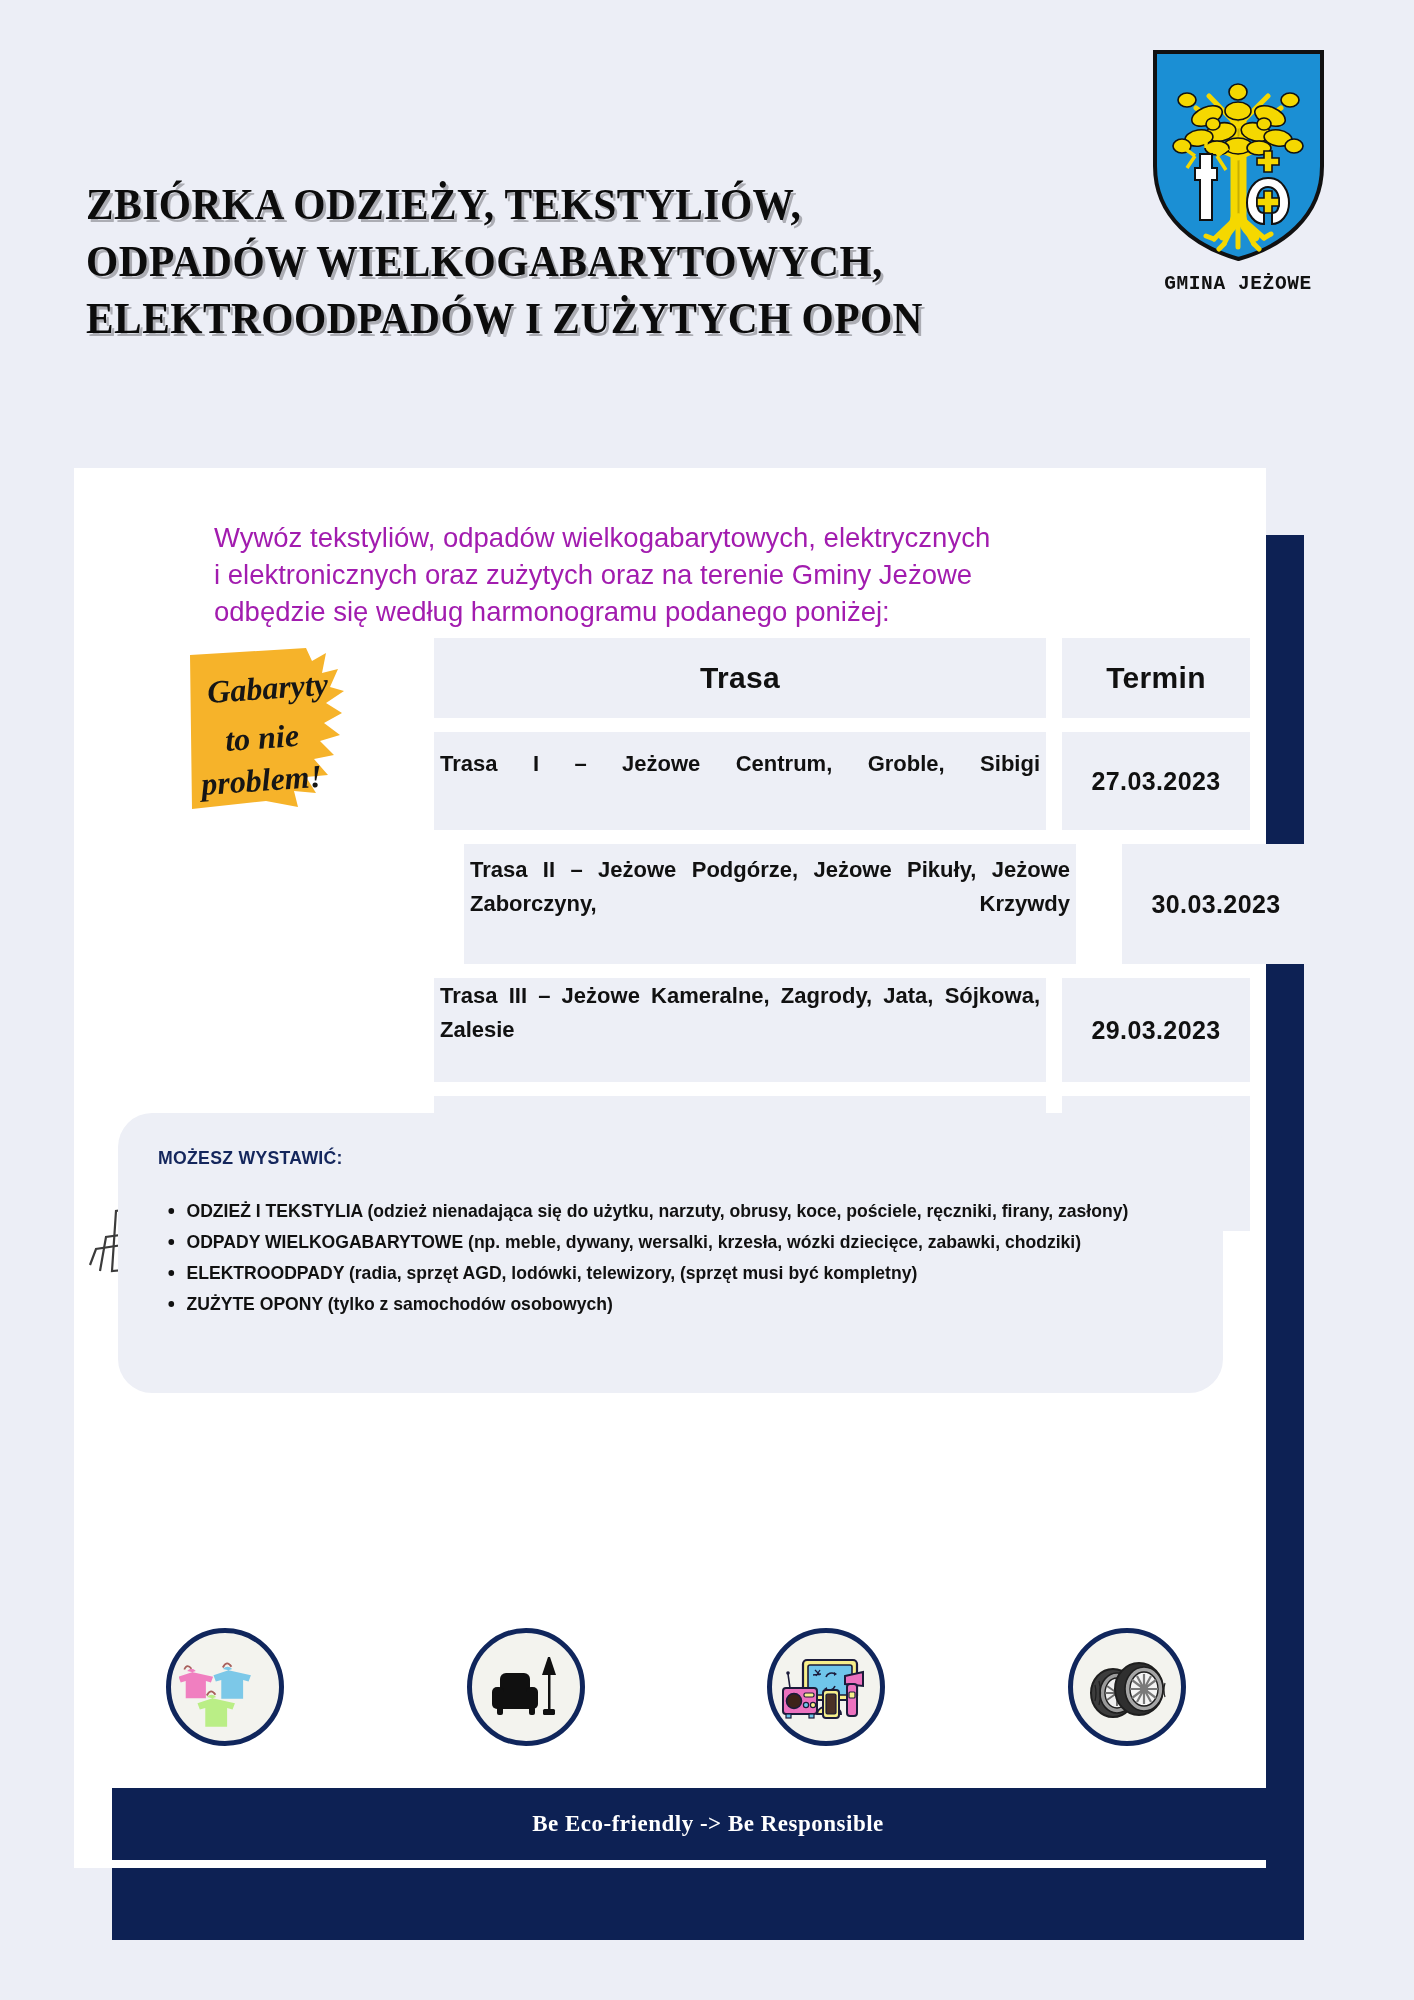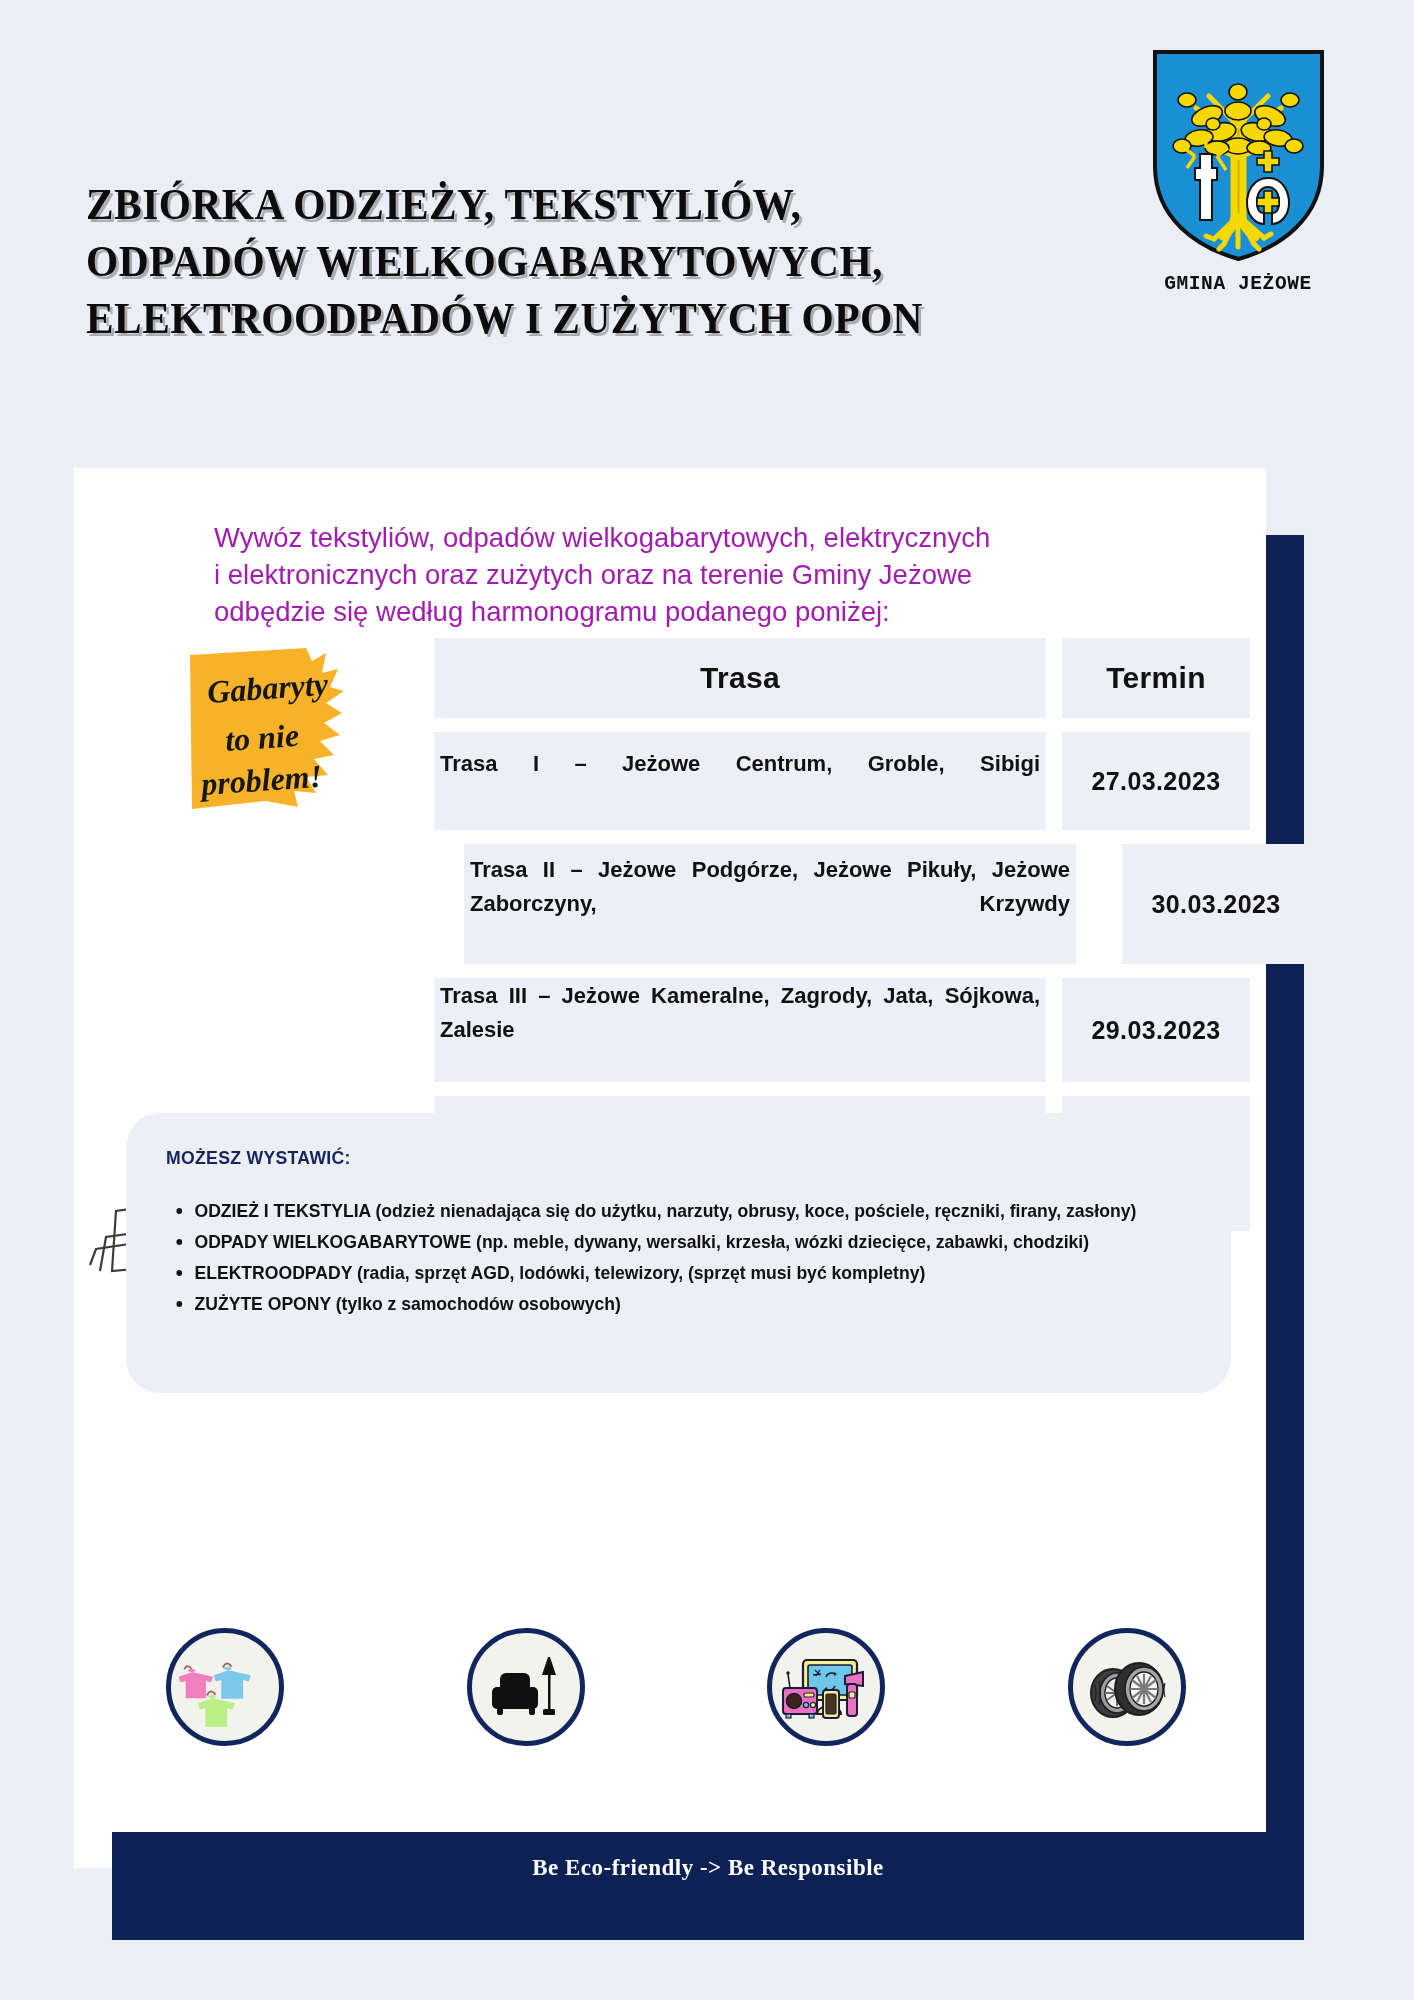--- a/index.html
+++ b/index.html
@@ -170,21 +170,21 @@
     left: 8px;
     top: 665px;
     width: 250px;
     height: 140px;
     opacity: 0.92;
   }
 
   
   #info-panel {
     position: absolute;
-    left: 52px;
+    left: 44px;
     top: 645px;
     width: 1105px;
     height: 280px;
     background: #edeff6;
     border-radius: 34px;
     padding: 34px 40px 0 40px;
   }
   #info-heading {
     font-size: 19px;
     font-weight: bold;
@@ -234,21 +234,21 @@
     display: flex;
     align-items: center;
     justify-content: center;
     overflow: hidden;
   }
 
   
   #footer {
     position: absolute;
     left: 112px;
-    top: 1832px;
+    top: 1788px;
     width: 1192px;
     height: 72px;
     background: #0d2154;
     display: flex;
     align-items: center;
     justify-content: center;
   }
   #footer-text {
     font-family: "Liberation Serif", serif;
     font-weight: bold;

